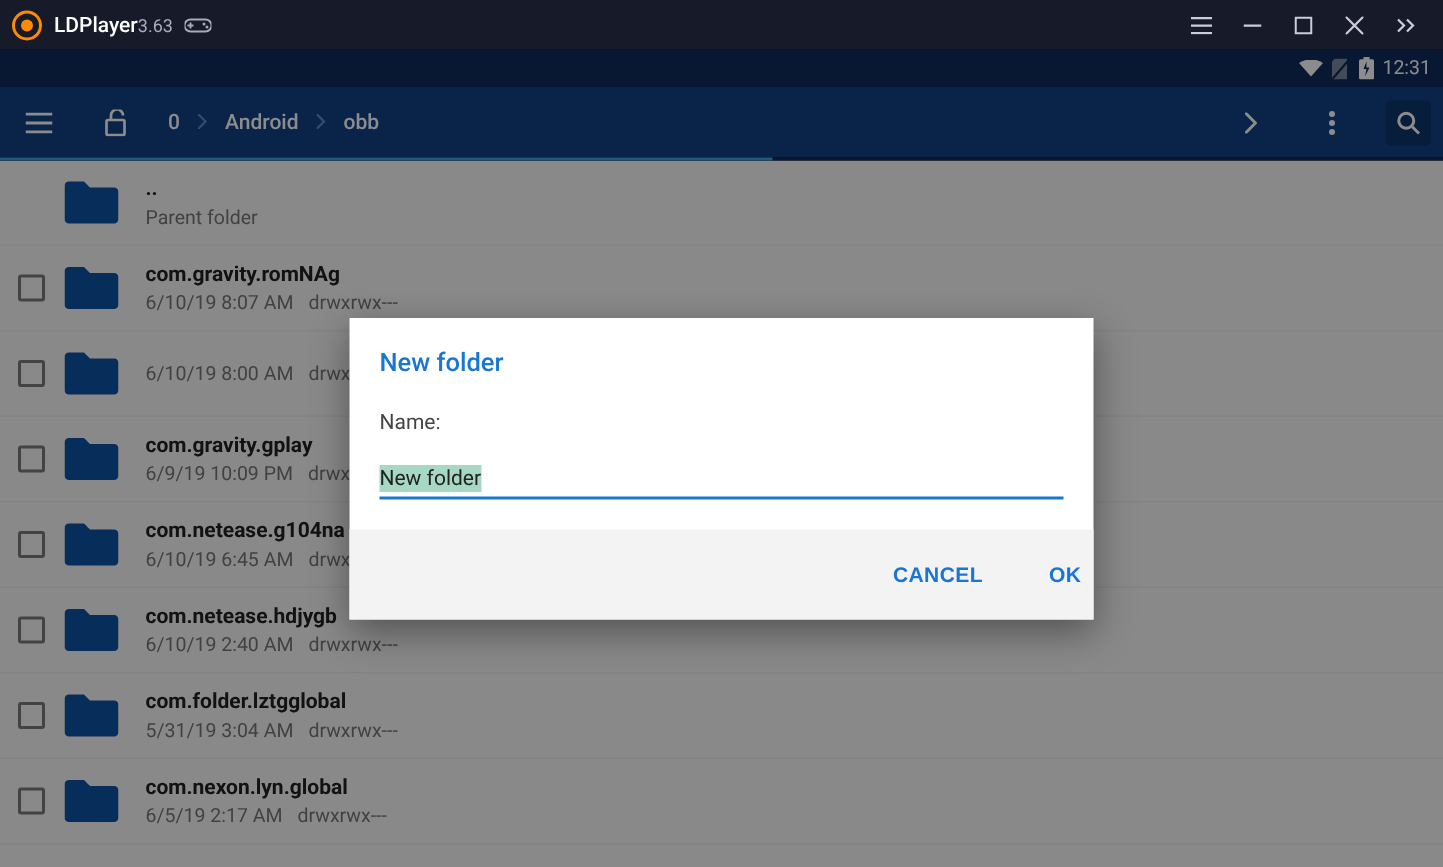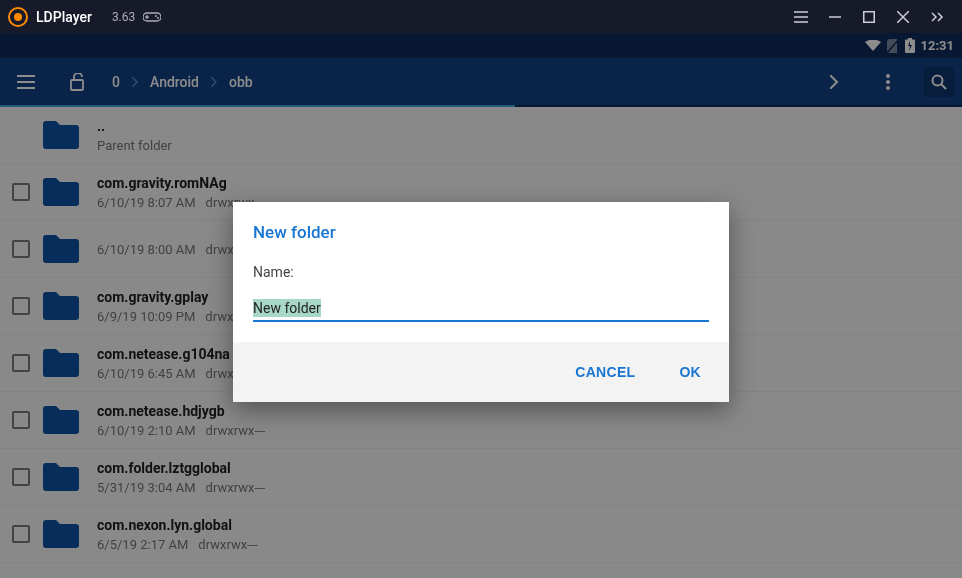--- a/index.html
+++ b/index.html
@@ -23,40 +23,40 @@
   }
   .titlebar .logo::after {
     content: '';
     position: absolute;
     width: 8px; height: 8px;
     border-radius: 50%;
     background: #ff8a00;
     top: 4px; left: 4px;
   }
   .titlebar .app-name { font-size: 14px; font-weight: 500; color: #fff; }
-  .titlebar .app-ver { font-size: 12px; color: #aab; margin-left: 20px; }
+  .titlebar .app-ver { font-size: 12px; color: #aab; margin-left: 0; }
   .titlebar .gamepad { margin-left: 8px; }
   .titlebar .spacer { flex: 1; }
   .titlebar .win-btn { width: 34px; height: 33px; display: flex; align-items: center; justify-content: center; color: #ccd; cursor: pointer; }
   .titlebar svg { display: block; }
   
   
   .statusbar {
     height: 25px;
     background: #0f2b5b;
     display: flex;
     align-items: center;
     justify-content: flex-end;
     padding: 0 8px;
     color: #fff;
     font-size: 13px;
     gap: 6px;
   }
   .statusbar svg { display: block; }
-  .statusbar .clock { font-weight: 700; }
+  .statusbar .clock { font-weight: 400; }
   
   
   .pathbar {
     height: 47px;
     background: #134186;
     display: flex;
     align-items: center;
     padding: 0 8px;
     color: #fff;
     gap: 16px;
@@ -115,21 +115,21 @@
   .overlay {
     position: absolute;
     top: 33px; left: 0; right: 0; bottom: 0;
     background: rgba(0,0,0,0.45);
   }
   
   
   .dialog {
     position: absolute;
     left: 233px;
-    top: 202px;
+    top: 212px;
     width: 496px;
     background: #fff;
     box-shadow: 0 8px 24px rgba(0,0,0,0.4);
   }
   .dialog .title {
     padding: 20px 20px 12px 20px;
     font-size: 17px;
     font-weight: 500;
     color: #1976d2;
   }
@@ -147,21 +147,21 @@
   }
   .dialog .input-highlight {
     display: inline-block;
     background: #a7d7c5;
     font-size: 14px;
     color: #222;
     line-height: 18px;
   }
   .dialog .actions {
     background: #f3f3f3;
-    padding: 12px 20px;
+    padding: 12px 0;
     display: flex;
     justify-content: flex-end;
     gap: 28px;
   }
   .dialog .actions button {
     border: none;
     background: transparent;
     color: #1976d2;
     font-size: 14px;
     font-weight: 600;
@@ -359,21 +359,21 @@
       </div>
     </div>
     <div class="row">
       <div class="checkbox"></div>
       <svg class="folder-icon" viewBox="0 0 36 30">
           <path d="M0 4 a3 3 0 0 1 3 -3 h10 l4 4 h16 a3 3 0 0 1 3 3 v18 a3 3 0 0 1 -3 3 H3 a3 3 0 0 1 -3 -3 Z" fill="#0d52a5"></path>
         </svg>
       <div class="meta">
         <span class="name">com.netease.hdjygb</span>
         <span class="sub">
-            <span>6/10/19 2:10 AM</span>
+            <span>6/10/19 2:40 AM</span>
             <span>drwxrwx---</span>
           </span>
       </div>
     </div>
     <div class="row">
       <div class="checkbox"></div>
       <svg class="folder-icon" viewBox="0 0 36 30">
           <path d="M0 4 a3 3 0 0 1 3 -3 h10 l4 4 h16 a3 3 0 0 1 3 3 v18 a3 3 0 0 1 -3 3 H3 a3 3 0 0 1 -3 -3 Z" fill="#0d52a5"></path>
         </svg>
       <div class="meta">

